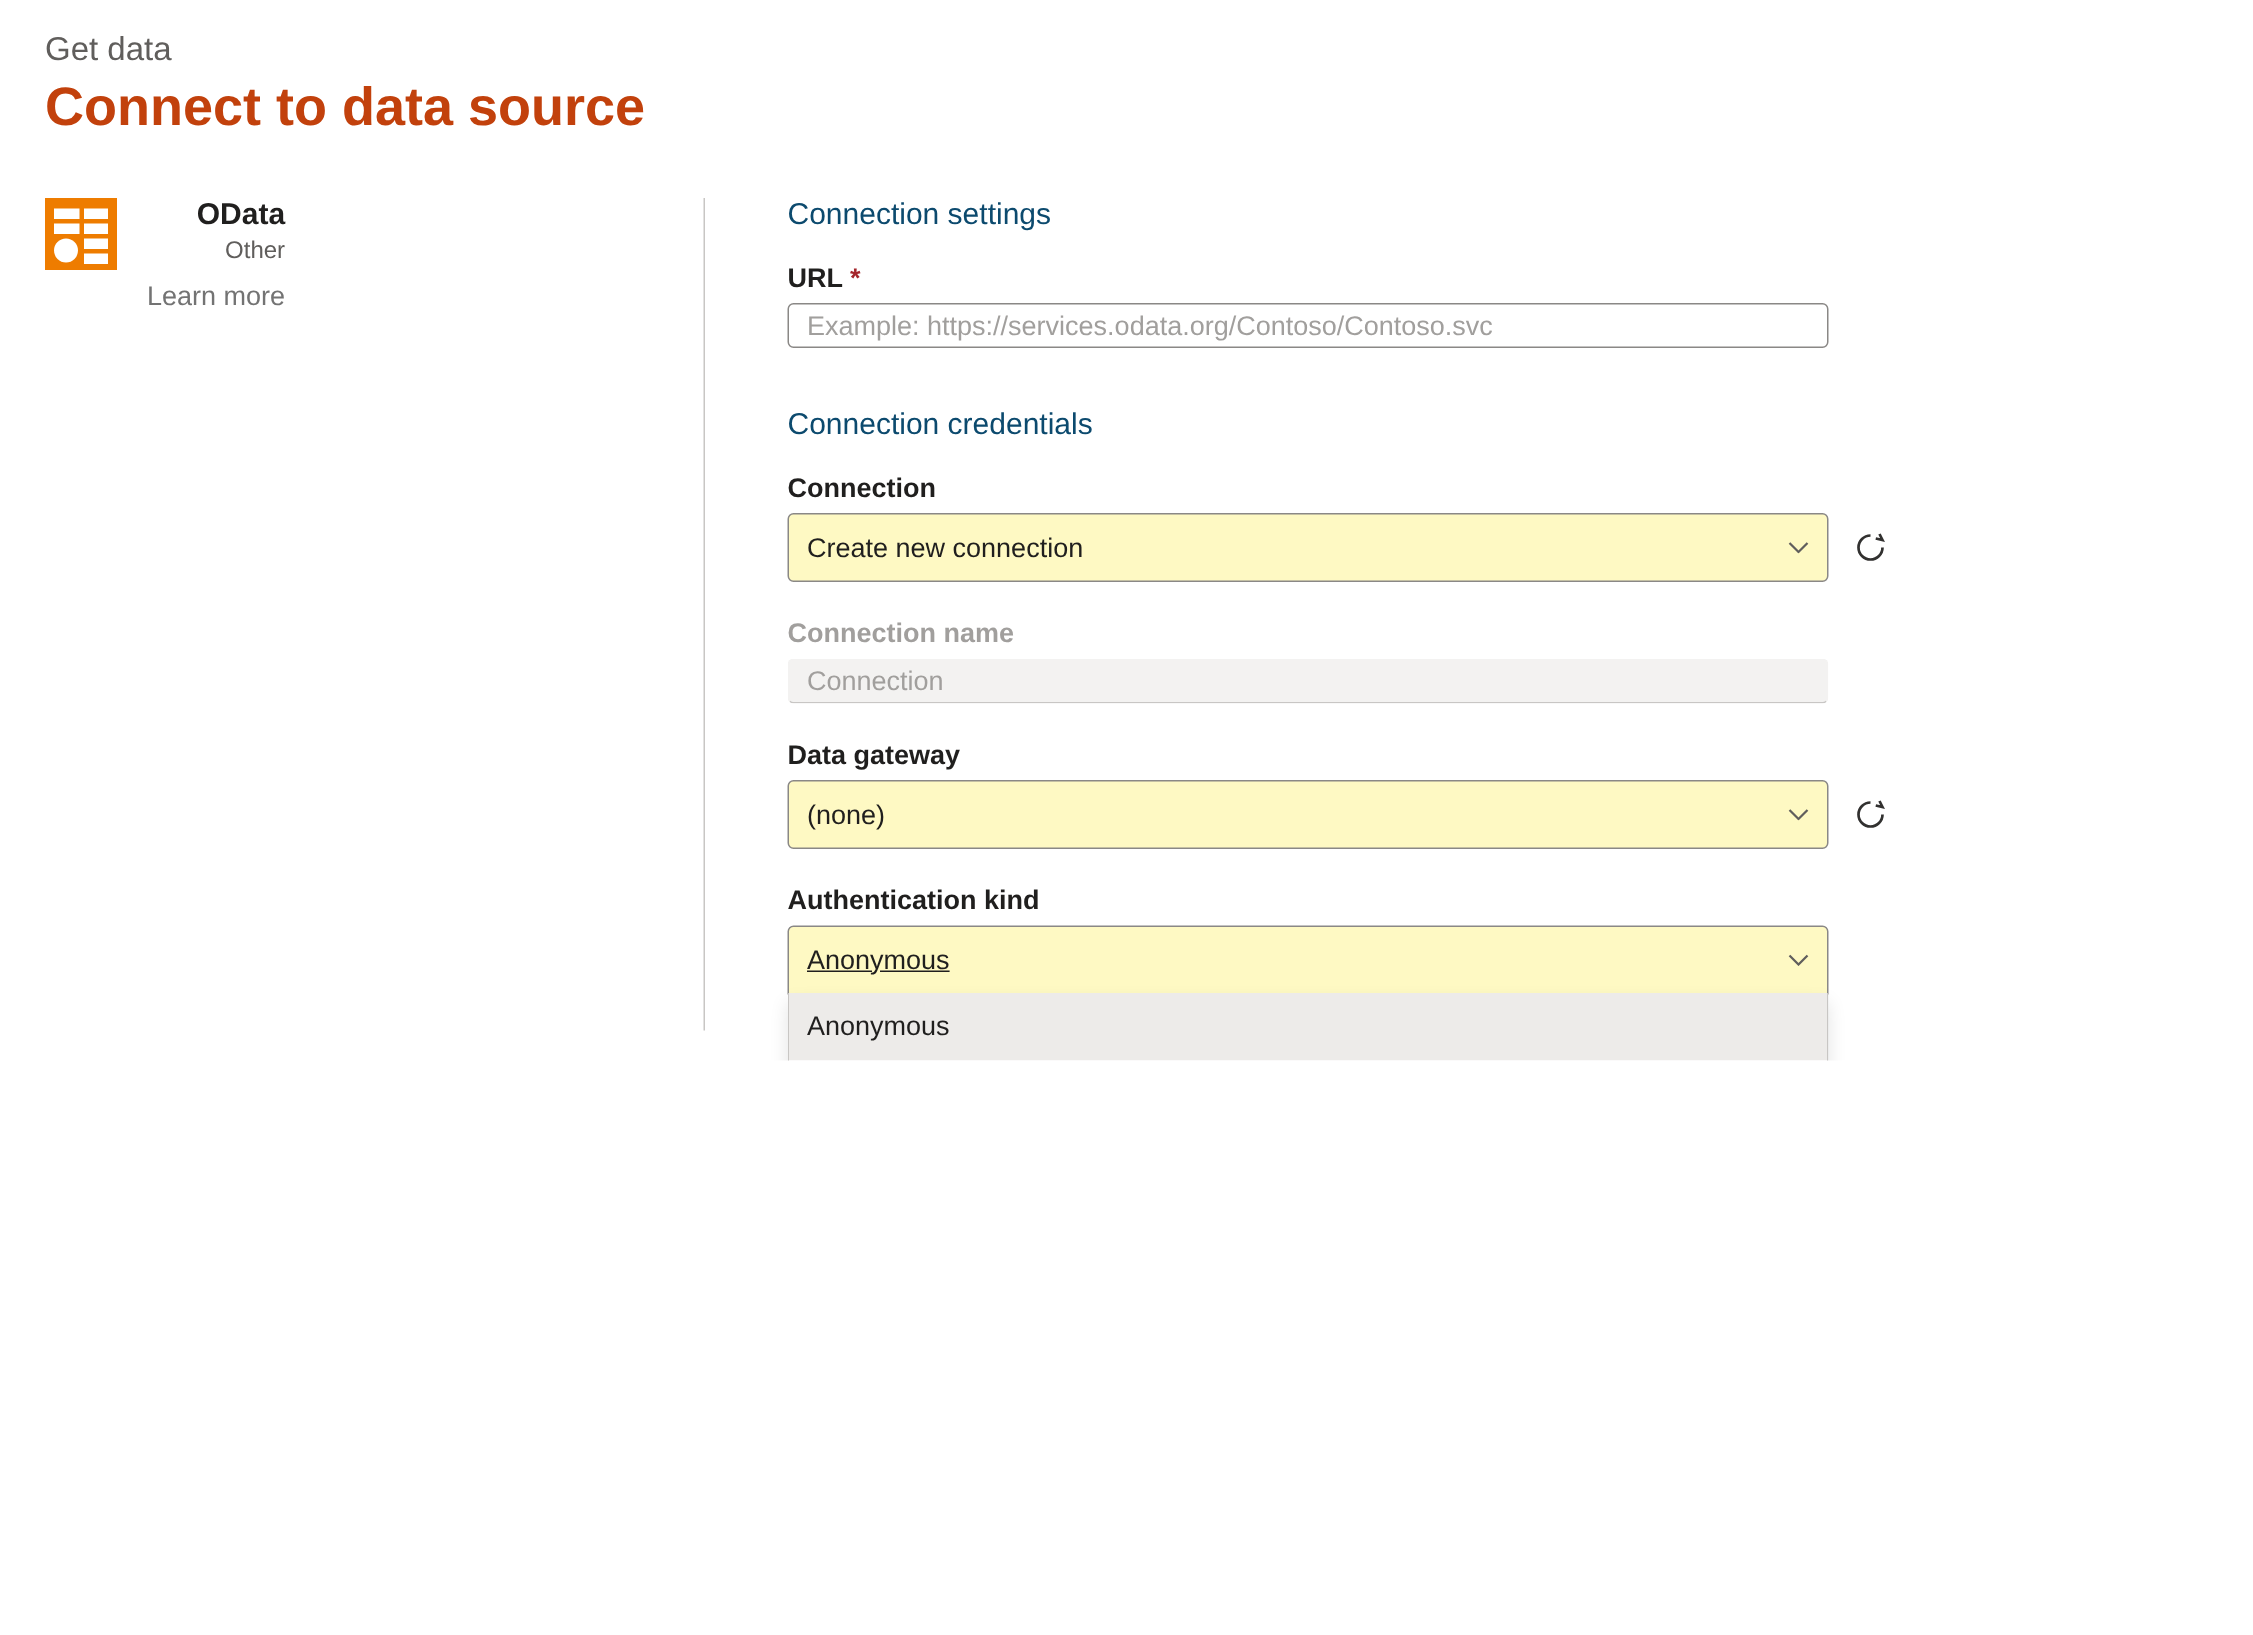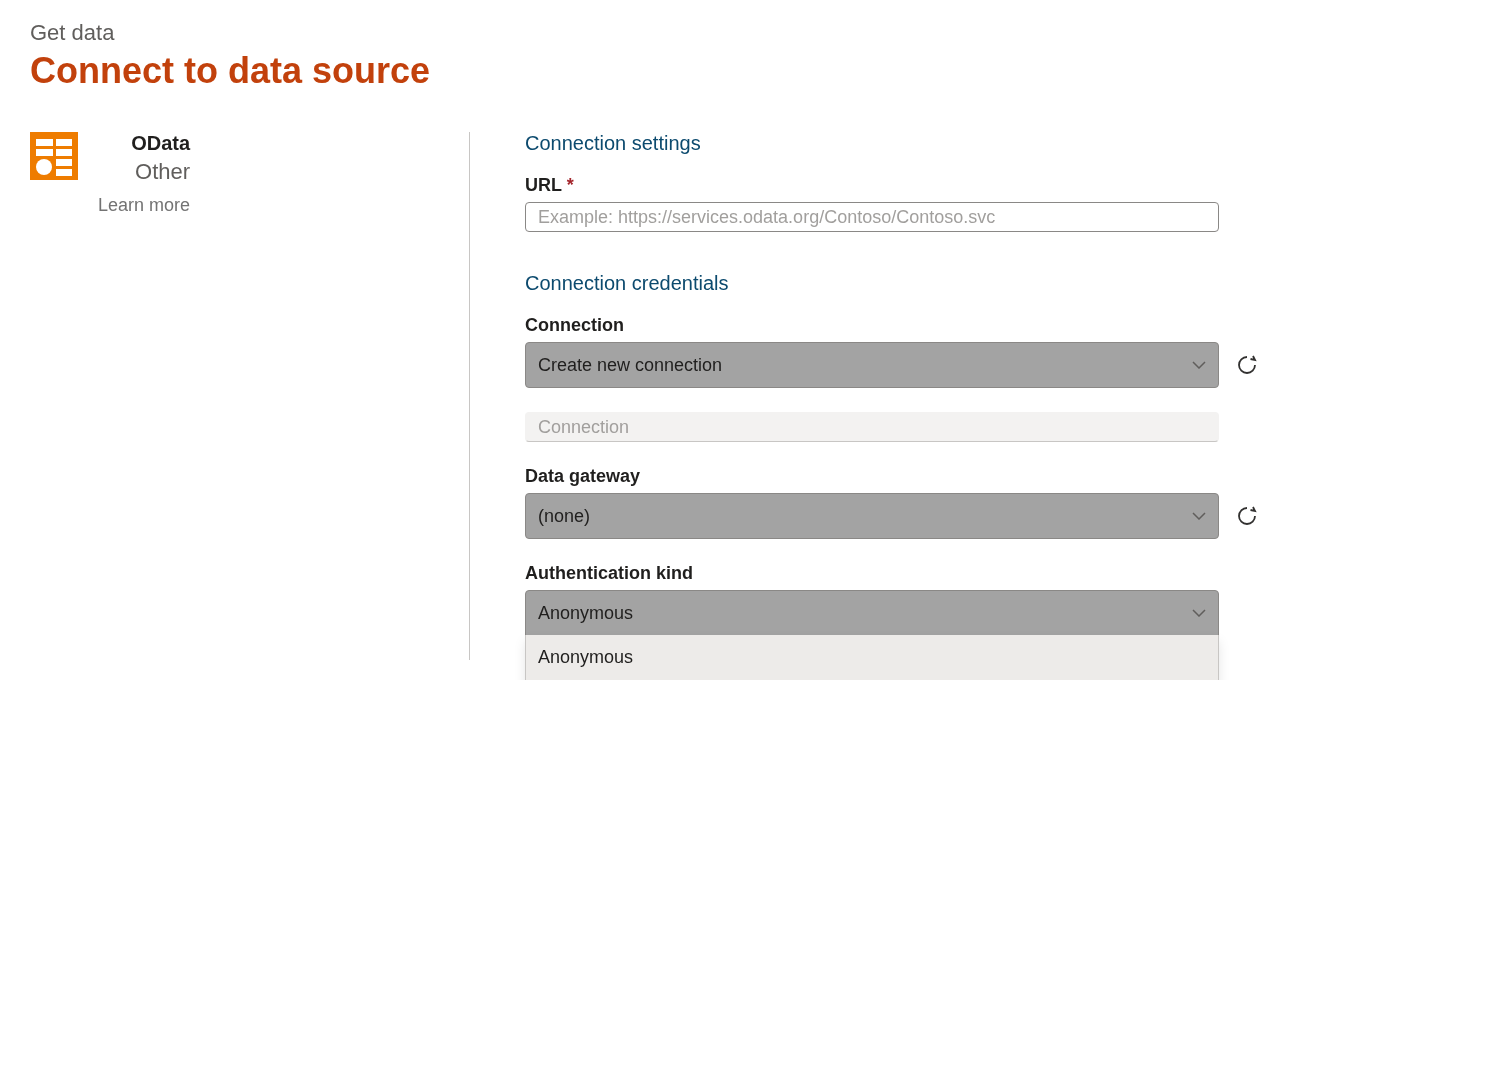--- a/index.html
+++ b/index.html
@@ -50,21 +50,21 @@
       flex-direction: column;
       gap: 4px;
       text-align: right;
     }
     .connector-name {
       font-size: 20px;
       font-weight: 700;
       color: #201f1e;
     }
     .connector-category {
-      font-size: 22px;
+      font-size: 16px;
       color: #605e5c;
     }
     .learn-more {
       font-size: 18px;
       color: #737373;
       margin-top: 6px;
       cursor: pointer;
     }
     .right-panel {
       flex: 1;
@@ -125,26 +125,27 @@
       height: 46px;
       border: 1px solid #8a8886;
       border-radius: 4px;
       padding: 0 12px;
       font-size: 18px;
       color: #201f1e;
       display: flex;
       align-items: center;
       justify-content: space-between;
       cursor: pointer;
-      background: #a3a3a3;
+      background: #fef9c3;
       position: relative;
     }
     .dropdown.open {
       border-bottom-left-radius: 0;
       border-bottom-right-radius: 0;
+      text-decoration: underline;
     }
     .chevron-icon {
       width: 14px;
       height: 8px;
     }
     .refresh-btn {
       width: 28px;
       height: 28px;
       display: flex;
       align-items: center;
@@ -226,20 +227,21 @@
         <div class="refresh-btn">
           <svg viewBox="0 0 24 24" width="24" height="24">
             <path d="M12 4 A8 8 0 1 0 20 12" stroke="#323130" stroke-width="1.8" fill="none"></path>
             <path d="M18 3 L20 7 L15.5 6" stroke="#323130" stroke-width="1.8" fill="none"></path>
           </svg>
         </div>
       </div>
     </div>
 
     <div class="field-group">
+      <label class="field-label disabled">Connection name</label>
       <input type="text" class="text-input disabled" disabled="" style="width: 694px;" placeholder="Connection">
     </div>
 
     <div class="field-group">
       <label class="field-label">Data gateway</label>
       <div class="field-row">
         <div class="dropdown">
           <span>(none)</span>
           <svg class="chevron-icon" viewBox="0 0 14 8">
             <path d="M1 1 L7 7 L13 1" stroke="#605e5c" stroke-width="1.5" fill="none"></path>

